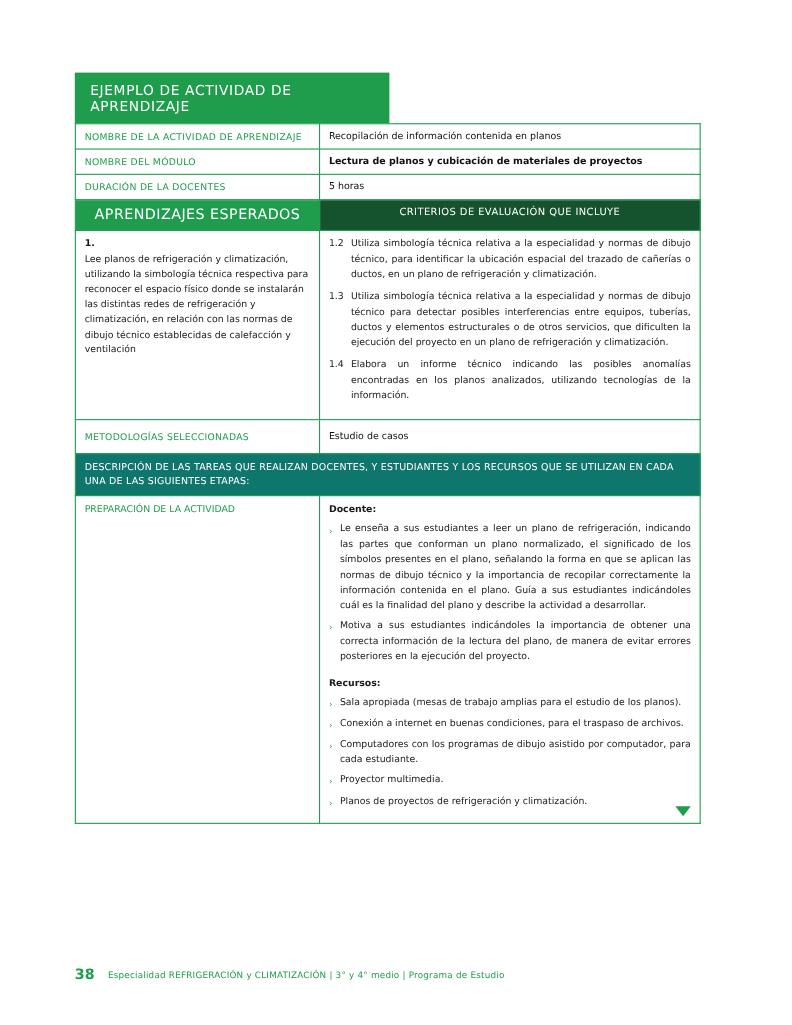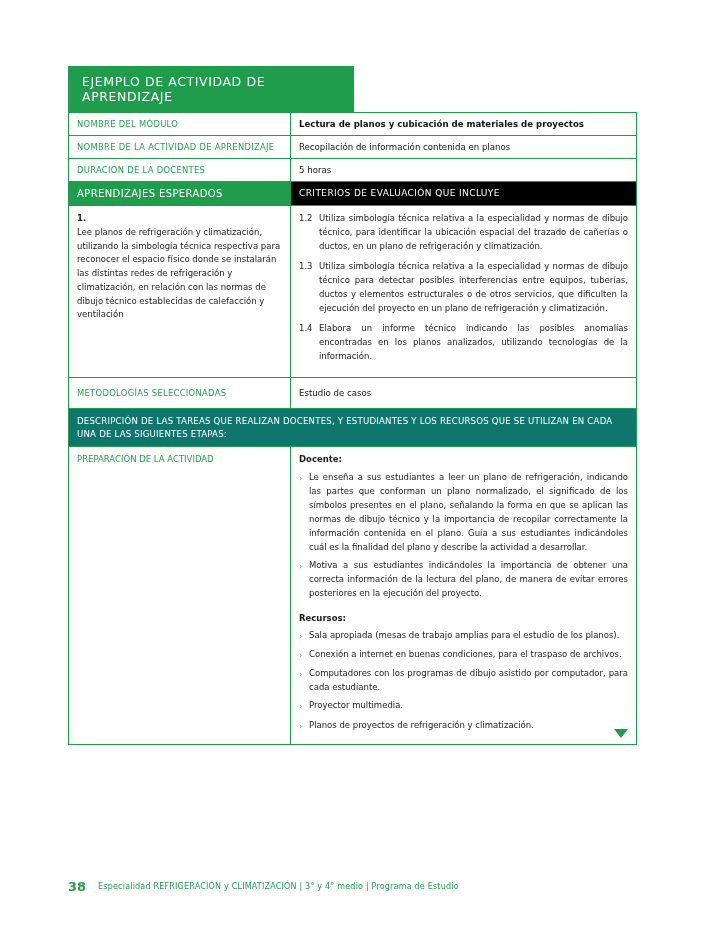--- a/index.html
+++ b/index.html
@@ -56,29 +56,30 @@
     width: 222px;
   }
   .val {
     font-size: 8.6px;
     color: #111111;
   }
   .val-bold { font-weight: bold; }
   .hdr-green {
     background: #1f9d4d;
     color: #ffffff;
-    font-size: 10px;
+    text-align: center;
+    font-size: 13px;
     letter-spacing: 0.4px;
     padding: 9px 6px;
     border: 1px solid #1f9d4d;
   }
   .hdr-gray {
-    background: #000000;
-    color: #ffffff;
-    text-align: left;
+    background: #14532d;
+    color: #ffffff;
+    text-align: center;
     font-size: 9px;
     letter-spacing: 0.4px;
     padding: 9px 6px;
     border: 1px solid #9d9d9d;
   }
   .cell-left {
     font-size: 8.5px;
     line-height: 1.62;
     padding: 10px 10px 14px 10px;
   }
@@ -179,26 +180,26 @@
 
     <div class="banner">EJEMPLO DE ACTIVIDAD DE APRENDIZAJE</div>
 
     <table class="tbl">
       <colgroup>
           <col style="width:222px">
           <col style="width:346px">
         </colgroup>
       <tbody>
         <tr>
+          <td class="lbl">NOMBRE DE LA ACTIVIDAD DE APRENDIZAJE</td>
+          <td class="val">Recopilación de información contenida en planos</td>
+        </tr>
+        <tr>
           <td class="lbl">NOMBRE DEL MÓDULO</td>
           <td class="val val-bold">Lectura de planos y cubicación de materiales de proyectos</td>
-        </tr>
-        <tr>
-          <td class="lbl">NOMBRE DE LA ACTIVIDAD DE APRENDIZAJE</td>
-          <td class="val">Recopilación de información contenida en planos</td>
         </tr>
         <tr>
           <td class="lbl">DURACIÓN DE LA DOCENTES</td>
           <td class="val">5 horas</td>
         </tr>
         <tr>
           <td class="hdr-green">APRENDIZAJES ESPERADOS</td>
           <td class="hdr-gray">CRITERIOS DE EVALUACIÓN QUE INCLUYE</td>
         </tr>
         <tr>

